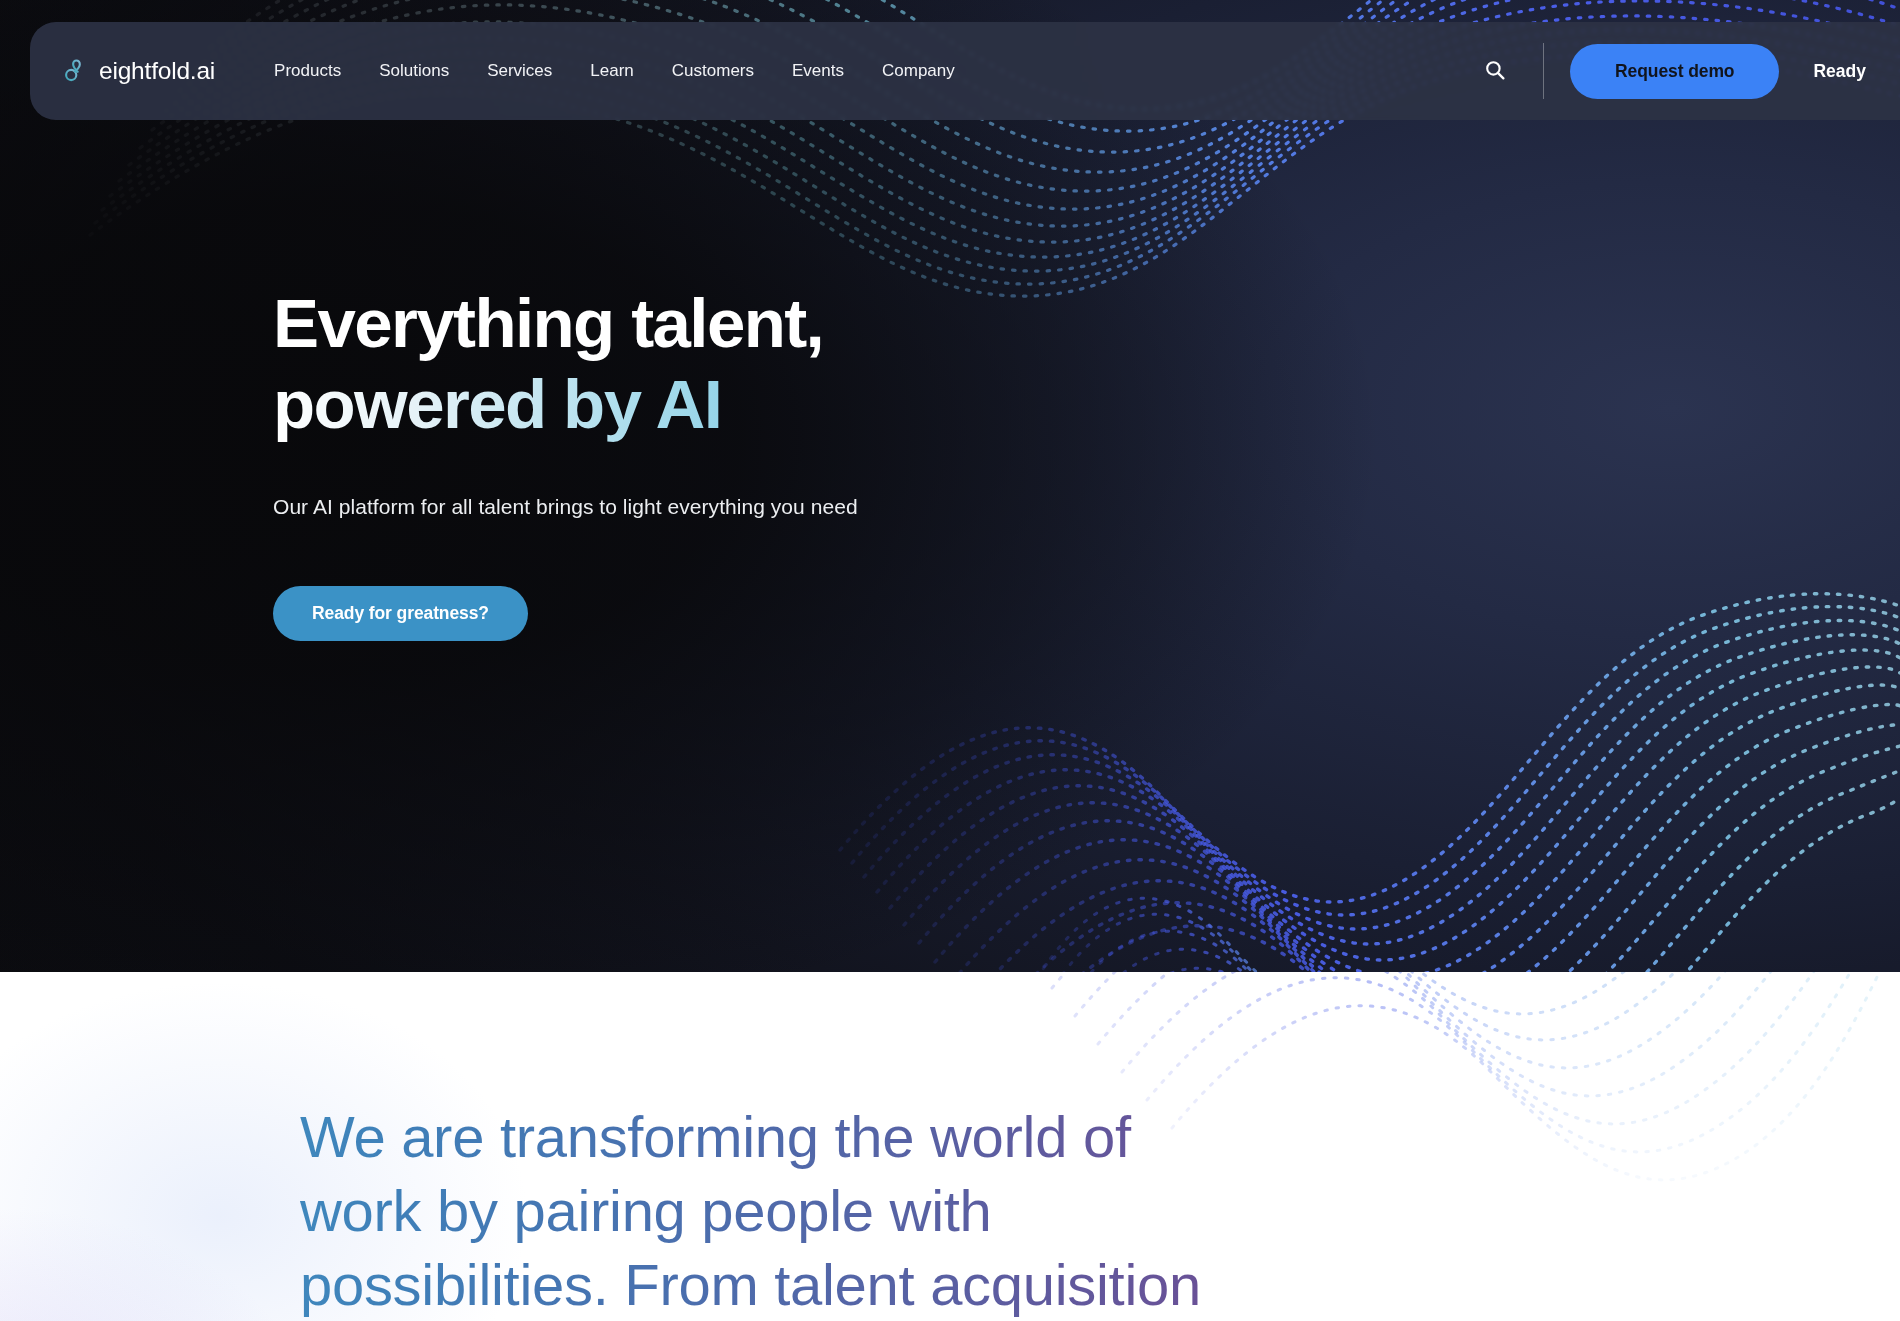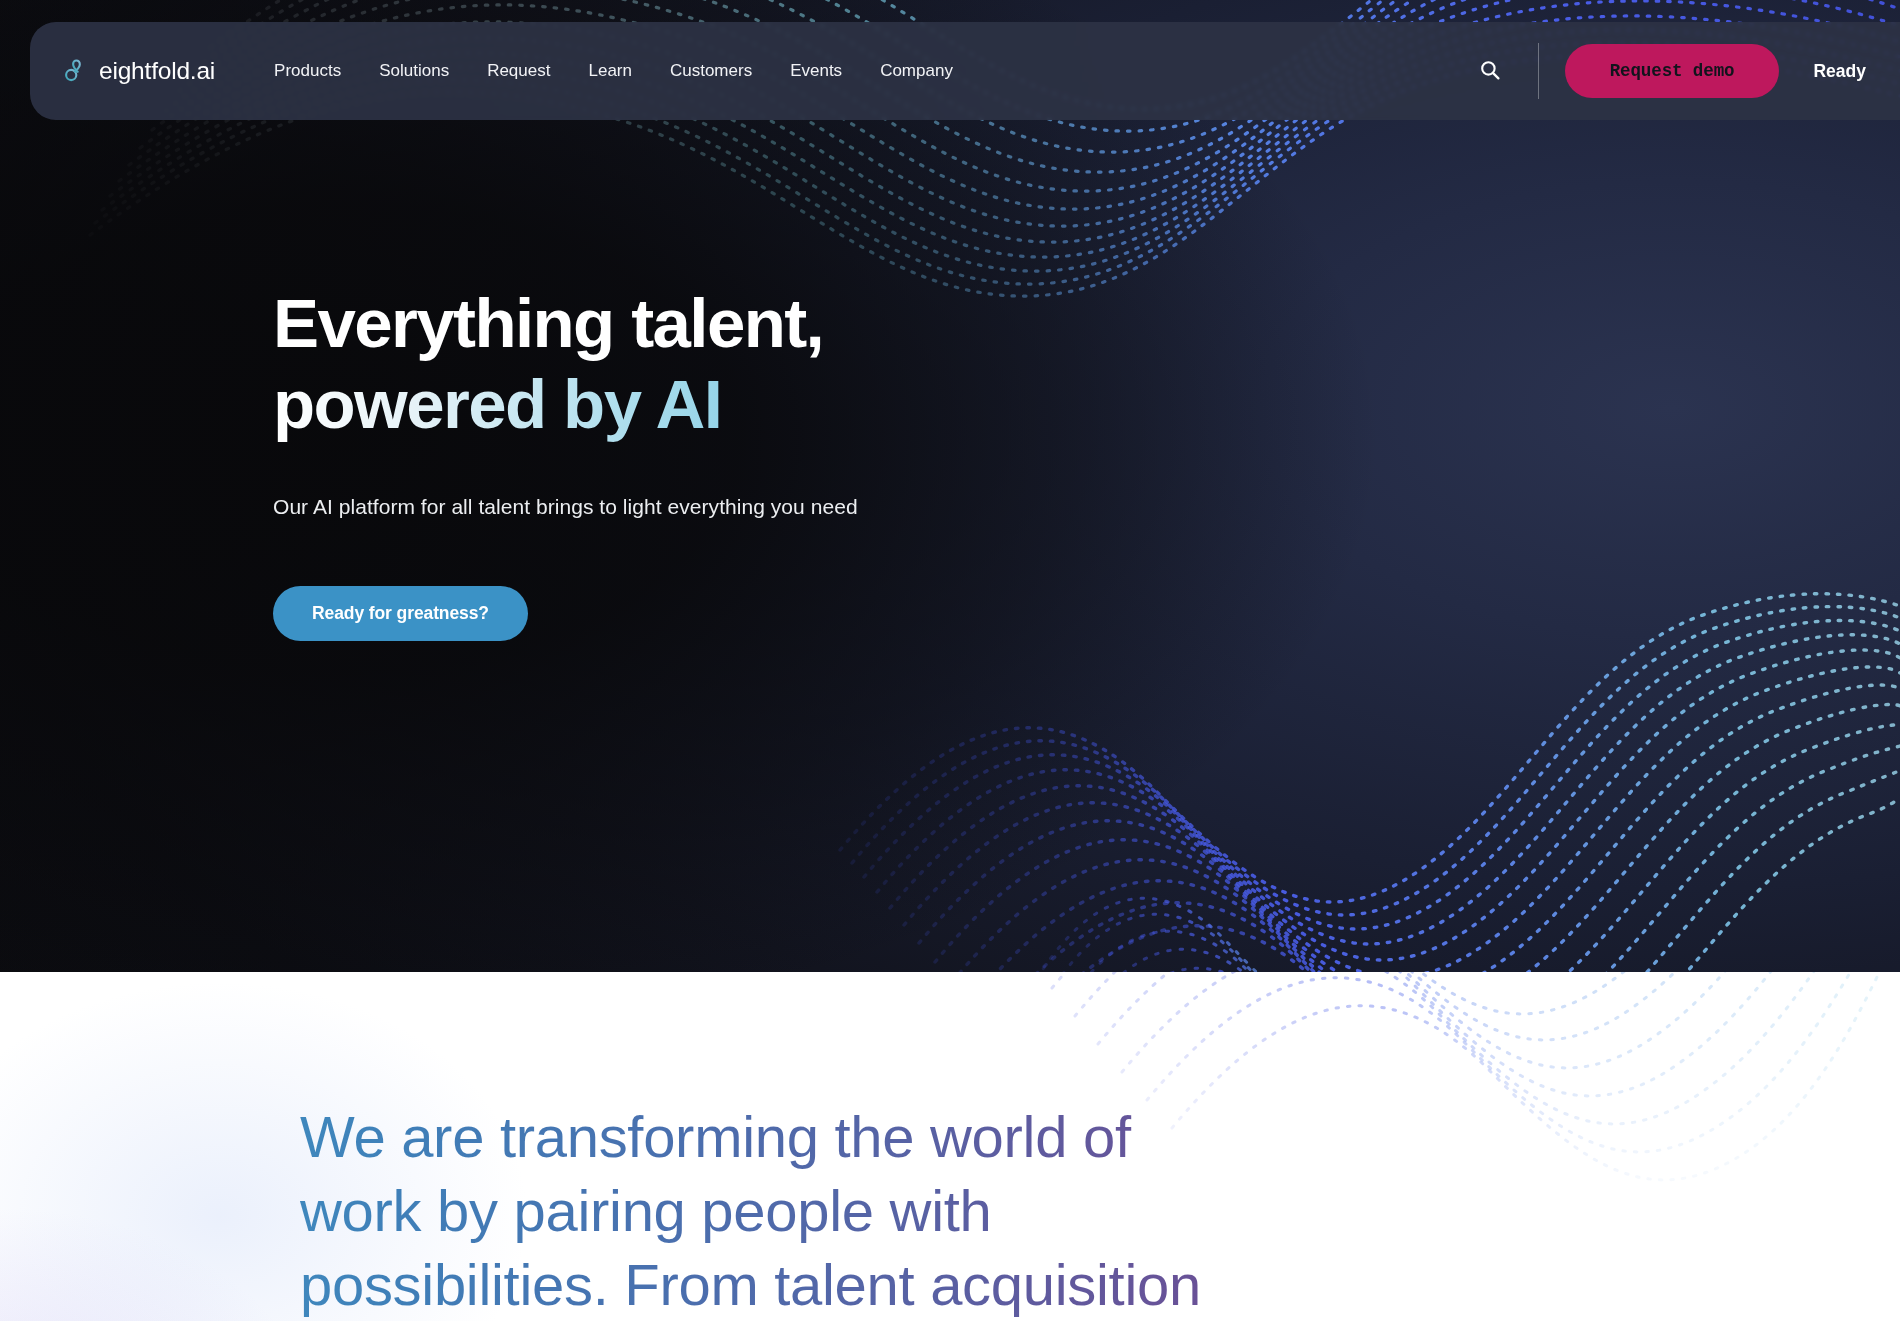--- a/index.html
+++ b/index.html
@@ -50,26 +50,25 @@
     padding:10px 19px; text-decoration:none; white-space:nowrap;
   }
 
   .nav-right{ margin-left:auto; display:flex; align-items:center; gap:0; }
   .search-btn{
     width:44px; height:44px; display:flex; align-items:center; justify-content:center;
     background:none; border:none; cursor:pointer;
   }
   .nav-divider{ width:1px; height:56px; background:rgba(255,255,255,0.32); margin:0 26px 0 26px; }
   .demo-btn{
-    background:#be185d; color:#11141c;
+    background:#3b82f6; color:#11141c;
     font-size:17.5px; font-weight:700;
     border:none; border-radius:40px;
     padding:17px 45px; cursor:pointer; white-space:nowrap;
     letter-spacing:-0.1px;
-    font-family:Liberation Mono, monospace;
   }
   .login-link{
     color:#ffffff; font-size:17.5px; font-weight:700;
     text-decoration:none; margin-left:34px; margin-right:6px; white-space:nowrap;
   }
 
   
   .hero-content{ position:absolute; left:273px; top:283px; z-index:20; width:820px; }
   .headline{
     font-size:69px; line-height:1.18; font-weight:700;
@@ -212,21 +211,21 @@
             <path d="M13.0 13.6 C16.4 10.6 17.8 8.4 17.8 6.2 C17.8 4.0 16.3 2.5 14.4 2.5 C12.5 2.5 11.1 4.0 11.1 6.0 C11.1 8.6 12.9 11.0 15.7 13.8"></path>
           </g>
         </svg>
       </span>
       <span class="brand-text">eightfold.ai</span>
     </a>
 
     <div class="nav-links">
       <a class="nav-link" href="#">Products</a>
       <a class="nav-link" href="#">Solutions</a>
-      <a class="nav-link" href="#">Request</a>
+      <a class="nav-link" href="#">Services</a>
       <a class="nav-link" href="#">Learn</a>
       <a class="nav-link" href="#">Customers</a>
       <a class="nav-link" href="#">Events</a>
       <a class="nav-link" href="#">Company</a>
     </div>
 
     <div class="nav-right">
       <button class="search-btn">
         <span>
           <svg width="22" height="22" viewBox="0 0 22 22" fill="none" xmlns="http://www.w3.org/2000/svg" aria-hidden="true">

